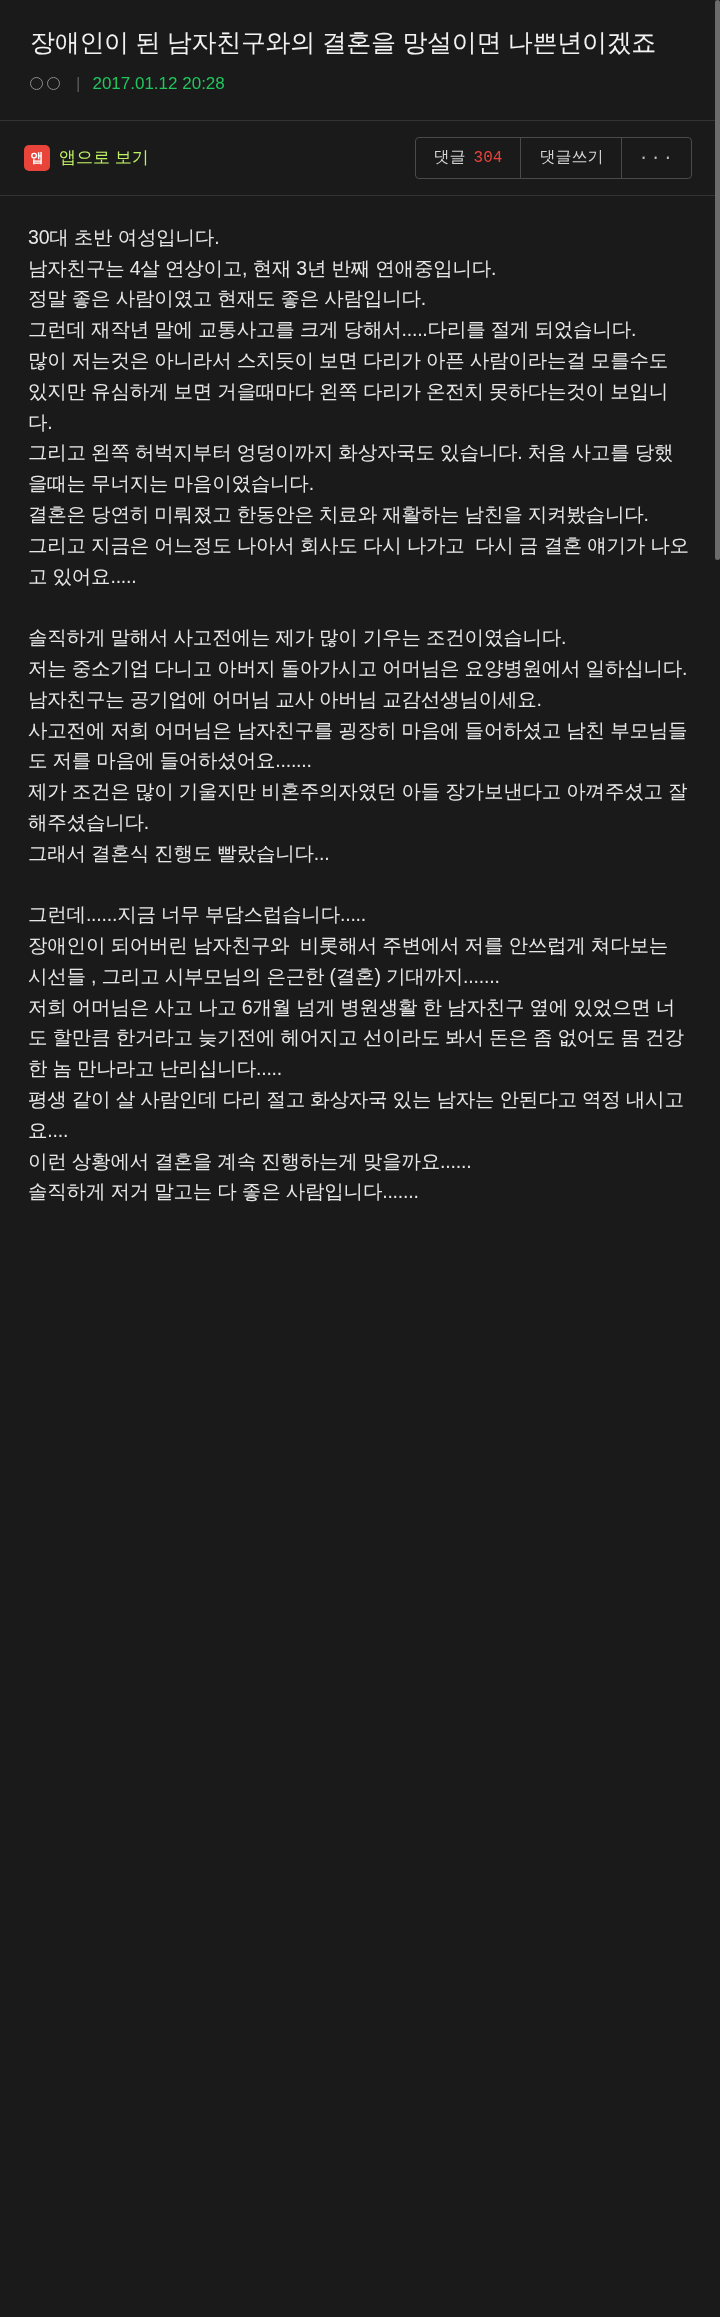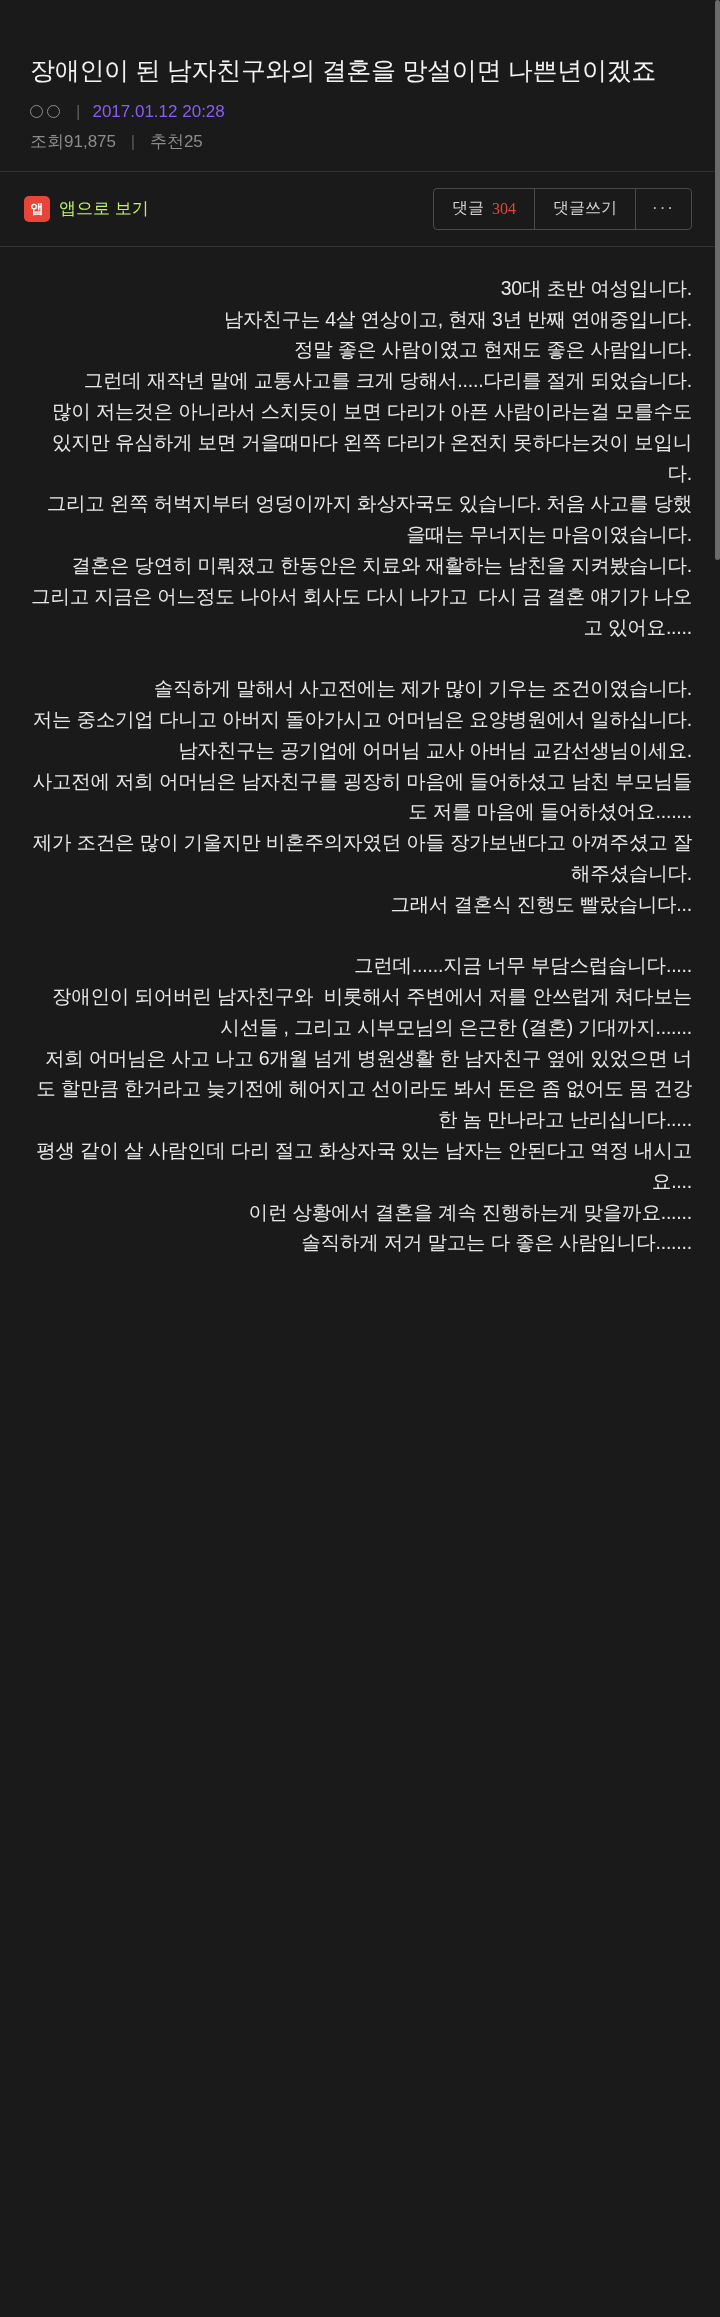--- a/index.html
+++ b/index.html
@@ -14,21 +14,20 @@
     min-height: 2317px;
     background: #1a1a1a;
     color: #e6e6e6;
     position: relative;
     overflow: hidden;
   }
 
   
   .header {
     padding: 26px 30px 18px 30px;
-    margin-top: 28px;
   }
   .post-title {
     font-size: 25px;
     line-height: 1.35;
     color: #f2f2f2;
     font-weight: 400;
     margin: 0 0 14px 0;
     letter-spacing: -0.3px;
   }
   .meta-row {
@@ -48,21 +47,21 @@
     width: 13px;
     height: 13px;
     border: 1.5px solid #8c8c8c;
     border-radius: 50%;
     display: inline-block;
   }
   .meta-sep {
     margin: 0 12px;
     color: #5a5a5a;
   }
-  .meta-date { color: #8b5cf6; }
+  .meta-date { color: #22c55e; }
   .meta-row2 {
     font-size: 17px;
     color: #8c8c8c;
   }
   .meta-row2 .meta-sep { margin: 0 10px; }
 
   
   .divider {
     height: 1px;
     background: #333333;
@@ -112,40 +111,39 @@
     display: flex;
     align-items: center;
     justify-content: center;
     padding: 0 18px;
     font-size: 16px;
     color: #d4d4d4;
     cursor: pointer;
     background: transparent;
     border: none;
     border-right: 1px solid #4a4a4a;
-    font-family: Liberation Serif, serif;
+    font-family: Liberation Mono, monospace;
     white-space: nowrap;
   }
   .tb-btn:last-child { border-right: none; }
   .cnt {
     color: #e8443a;
     margin-left: 8px;
     font-weight: 500;
   }
   .tb-more {
     padding: 0 16px;
     letter-spacing: 2px;
     font-size: 17px;
     color: #bdbdbd;
   }
 
   
   .body-wrap {
     padding: 26px 28px 40px 28px;
-    text-align: right;
   }
   .body-text {
     font-size: 19.5px;
     line-height: 1.58;
     color: #e8e8e8;
     white-space: pre-wrap;
     word-break: break-word;
     letter-spacing: -0.2px;
   }
 
@@ -178,25 +176,20 @@
 
     <div class="meta-row">
       <span class="meta-icons">
         <span class="circle-icon"></span>
         <span class="circle-icon"></span>
       </span>
       <span class="meta-sep">|</span>
       <span class="meta-date">2017.01.12 20:28</span>
     </div>
 
-    <div class="meta-row2">
-      <span>조회91,875</span>
-      <span class="meta-sep">|</span>
-      <span>추천25</span>
-    </div>
   </div>
 
   <div class="divider"></div>
 
   <div class="toolbar">
     <div class="app-link">
       <span class="app-badge">앱</span>
       <span class="app-link-label">앱으로 보기</span>
     </div>
 

